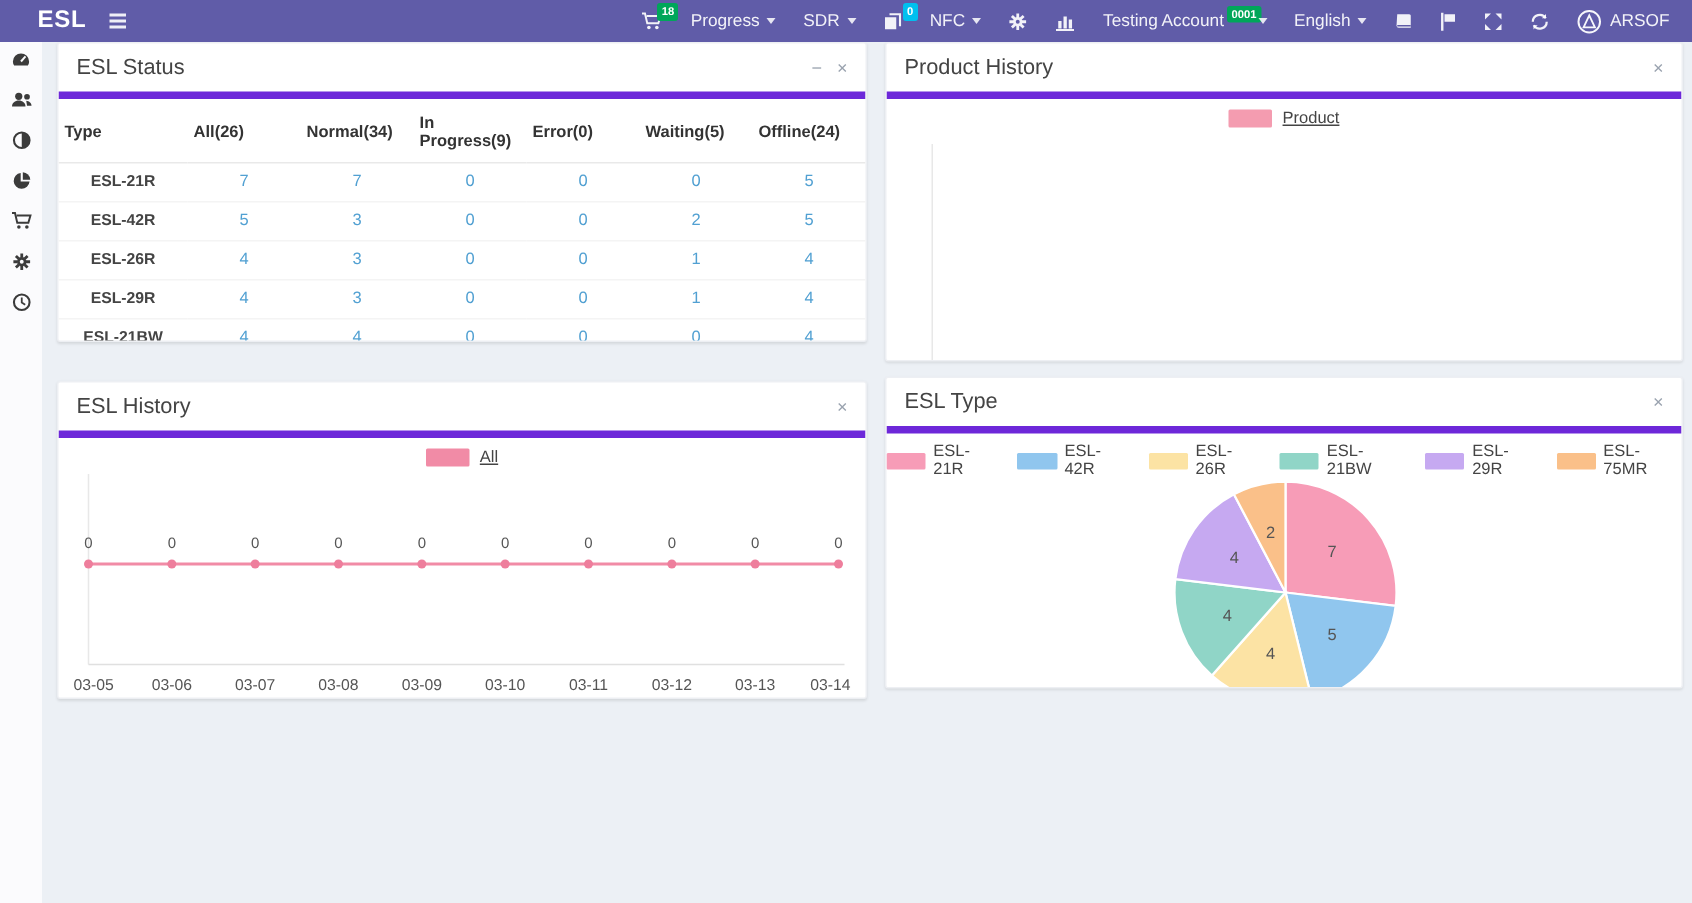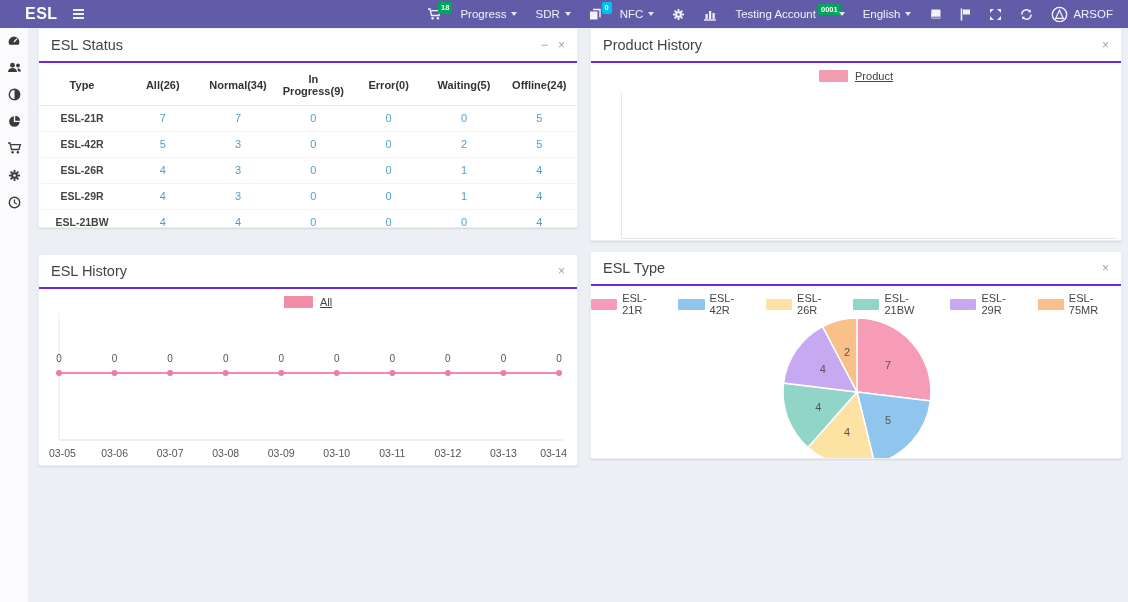--- a/index.html
+++ b/index.html
@@ -29,33 +29,33 @@
   .content { position:absolute; top:28px; left:28px; width:1100px; }
   .content-header { display:flex; align-items:center; justify-content:space-between; padding:10px 12px 8px 12px; }
   .page-title { font-size:19px; font-weight:500; color:#444; }
   .breadcrumb { display:flex; align-items:center; gap:4px; font-size:11px; color:#444; cursor:pointer; }
 
   .grid { display:flex; align-items:flex-start; }
   .col-l { width:540px; margin-left:10px; }
   .col-r { width:532px; margin-left:12px; }
 
   .panel { background:#fff; border-radius:2px; box-shadow:0 1px 2px rgba(0,0,0,.1); border:1px solid #edeff3; overflow:hidden; }
-  .panel-hd { display:flex; align-items:center; justify-content:space-between; padding:8px 12px; border-bottom:2px solid #6d28d9; }
+  .panel-hd { display:flex; align-items:center; justify-content:space-between; padding:8px 12px; border-bottom:5px solid #6d28d9; }
   .panel-title { font-size:14.5px; color:#444; }
   .tools { display:flex; gap:10px; color:#9aa3af; font-size:12px; line-height:1; }
   .tools span { cursor:pointer; }
 
   .p-status { height:200px; }
   .p-history { height:212px; margin-top:26px; }
   .p-product { height:213px; }
   .p-type { height:208px; margin-top:10px; }
 
   
   table { width:100%; border-collapse:collapse; table-layout:fixed; margin-top:2px; }
-  th { font-size:11px; color:#333; padding:8px 4px; text-align:center; border-bottom:1px solid #e9e9e9; }
+  th { font-size:11px; color:#333; padding:8px 4px; text-align:left; border-bottom:1px solid #e9e9e9; }
   td { font-size:11px; text-align:center; padding:6px 4px 7px 4px; border-bottom:1px solid #f4f4f4; }
   td.type { font-weight:bold; color:#444; font-size:10.5px; }
   a.num { color:#51a0d2; text-decoration:none; cursor:pointer; }
   tbody tr:last-child td { border-bottom:none; }
 
   
   .legend-row { display:flex; justify-content:center; align-items:center; gap:7px; margin:7px 0 3px 0;text-decoration:underline; }
   .sw { display:inline-block; width:29px; height:12px; border-radius:1px; }
   .legend-label { font-size:11px; color:#444; }
   .lg-item { display:flex; align-items:center; gap:5px; cursor:pointer; }

